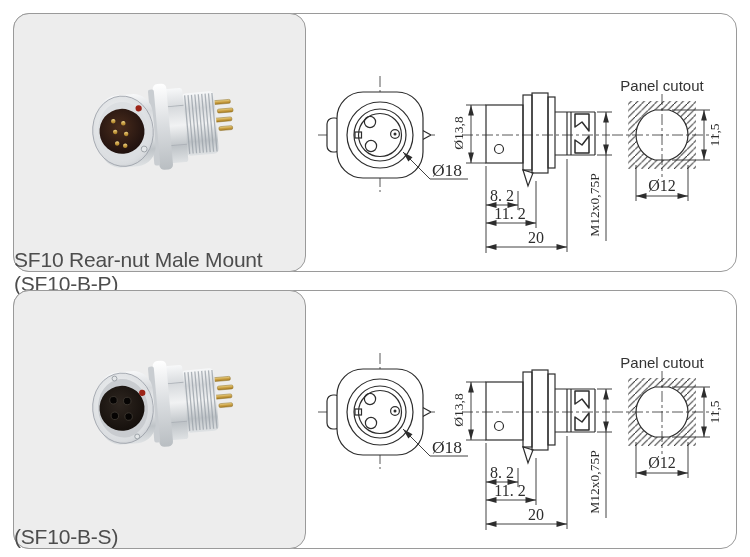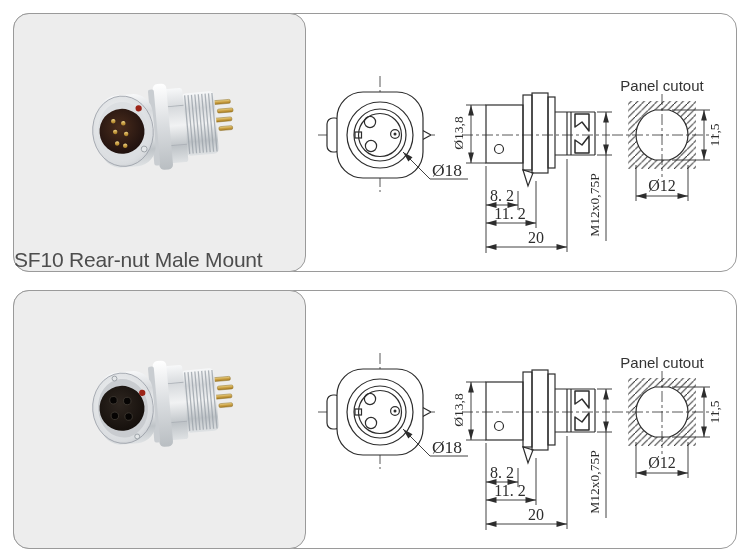--- a/index.html
+++ b/index.html
@@ -116,20 +116,21 @@
             <circle cx="55" cy="73" r="2.3"></circle>
           <circle cx="45" cy="82" r="2.3"></circle>
             <circle cx="53" cy="85" r="2.3"></circle>
         </g>
         <circle cx="70" cy="48" r="3.2" fill="#9c2418"></circle>
         <circle cx="72" cy="90" r="3" fill="#e4e7e9" stroke="#8f959b" stroke-width="0.8"></circle>
       </g>
     </svg>
     <div class="title">
       <div>SF10 Rear-nut Male Mount</div>
+      <div>(SF10-B-P)</div>
     </div>
   </div>
   <div class="drawing">
   <svg viewBox="0 0 427 257">
 
     <g>
       <line class="cl" x1="70" y1="63" x2="70" y2="179"></line>
       <line class="cl" x1="8" y1="122" x2="127" y2="122"></line>
       <circle class="ow" cx="43" cy="95" r="11"></circle>
       <circle class="ow" cx="97" cy="95" r="11"></circle>
@@ -234,20 +235,21 @@
             <circle cx="57" cy="63" r="3.8"></circle>
           <circle cx="43" cy="77" r="3.8"></circle>
             <circle cx="57" cy="79" r="3.8"></circle>
         </g>
         <circle cx="73" cy="56" r="3.2" fill="#9c2418"></circle>
         <circle cx="46" cy="39" r="2.5" fill="#e4e7e9" stroke="#8f959b" stroke-width="0.8"></circle>
         <circle cx="64" cy="100" r="2.5" fill="#e4e7e9" stroke="#8f959b" stroke-width="0.8"></circle>
       </g>
     </svg>
     <div class="title">
+      <div>(SF10-B-S)</div>
     </div>
   </div>
   <div class="drawing">
   <svg viewBox="0 0 427 257">
 
     <g>
       <line class="cl" x1="70" y1="63" x2="70" y2="179"></line>
       <line class="cl" x1="8" y1="122" x2="127" y2="122"></line>
       <circle class="ow" cx="43" cy="95" r="11"></circle>
       <circle class="ow" cx="97" cy="95" r="11"></circle>

